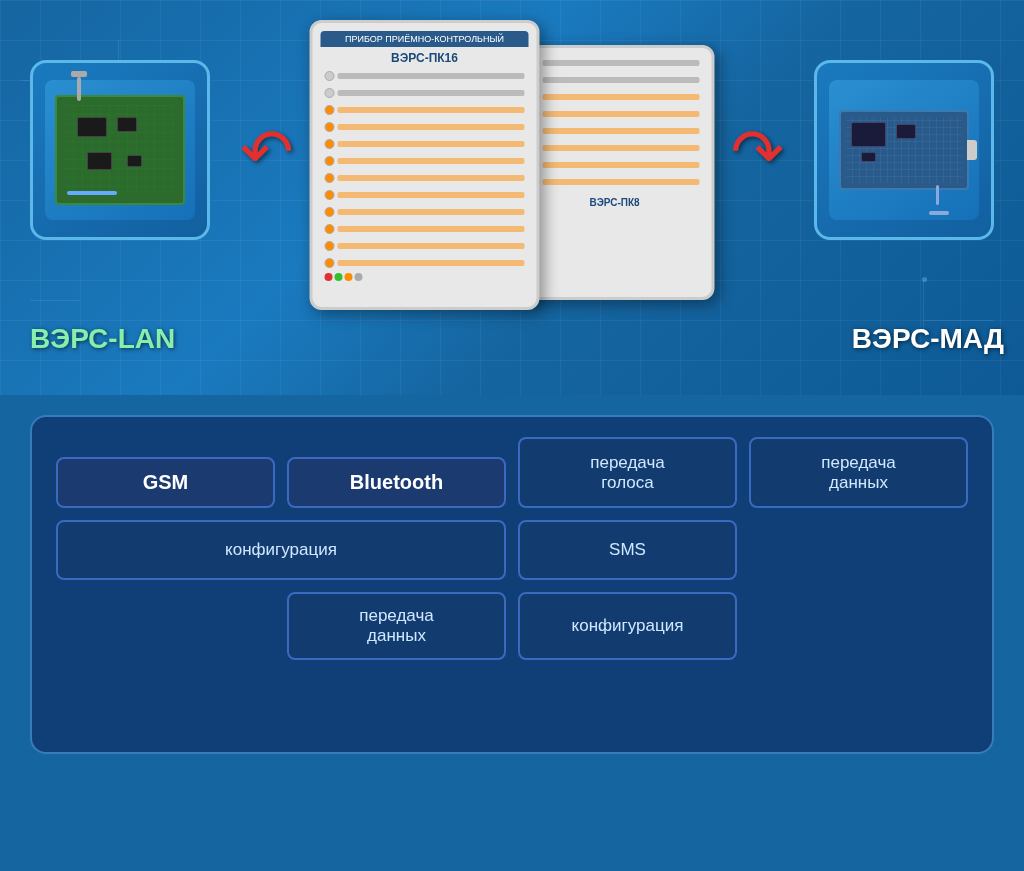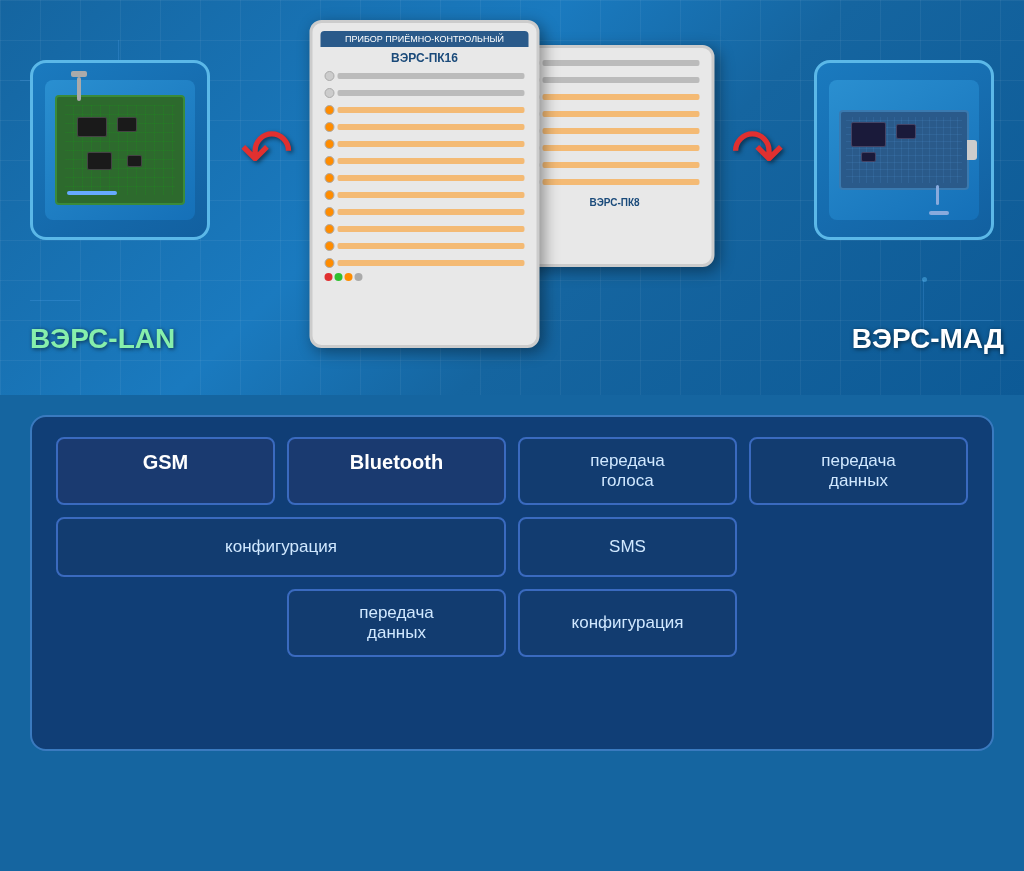--- a/index.html
+++ b/index.html
@@ -129,21 +129,21 @@
       top: 50%;
       transform: translateY(-50%);
       width: 10px;
       height: 20px;
       background: #ccc;
       border-radius: 0 3px 3px 0;
     }
 
     .control-panel {
       width: 230px;
-      height: 328px;
+      height: 290px;
       background: #e8e8e8;
       border-radius: 12px;
       border: 3px solid #ccc;
       box-shadow: 4px 4px 15px rgba(0,0,0,0.4);
       position: relative;
       display: flex;
       flex-direction: column;
       align-items: center;
       padding: 8px;
     }
@@ -265,20 +265,21 @@
 
     .channel-header {
       background: #1a3a70;
       border-radius: 8px;
       border: 2px solid #3a6abf;
       padding: 12px 8px;
       text-align: center;
       font-weight: bold;
       font-size: 20px;
       color: white;
+      margin-top: 20px;
     }
 
     .channel-item {
       background: rgba(20, 60, 110, 0.7);
       border-radius: 8px;
       border: 2px solid #3a6abf;
       padding: 12px 8px;
       text-align: center;
       font-size: 17px;
       color: #d0e8ff;
@@ -486,21 +487,21 @@
               </div>
             <div class="panel-small-row">
               <div class="panel-small-dot" style="background:#e03030;"></div>
               <div class="panel-small-dot" style="background:#30c030;"></div>
               <div class="panel-small-dot" style="background:#ff8c00;"></div>
               <div class="panel-small-dot" style="background:#aaa;"></div>
             </div>
           </div>
         </div>
 
-        <div class="control-panel" style="margin-top:25px; margin-left:-10px; z-index:1; width:200px; height:222px;">
+        <div class="control-panel" style="margin-top:25px; margin-left:-10px; z-index:1; width:200px; height:255px;">
           <div class="panel-rows">
             <div class="panel-row">
                 <div class="panel-dot dot-gray"></div>
                 <div class="panel-line" style="background:#bbb;height:6px;"></div>
               </div>
             <div class="panel-row">
                 <div class="panel-dot dot-gray"></div>
                 <div class="panel-line" style="background:#bbb;height:6px;"></div>
               </div>
             <div class="panel-row">

